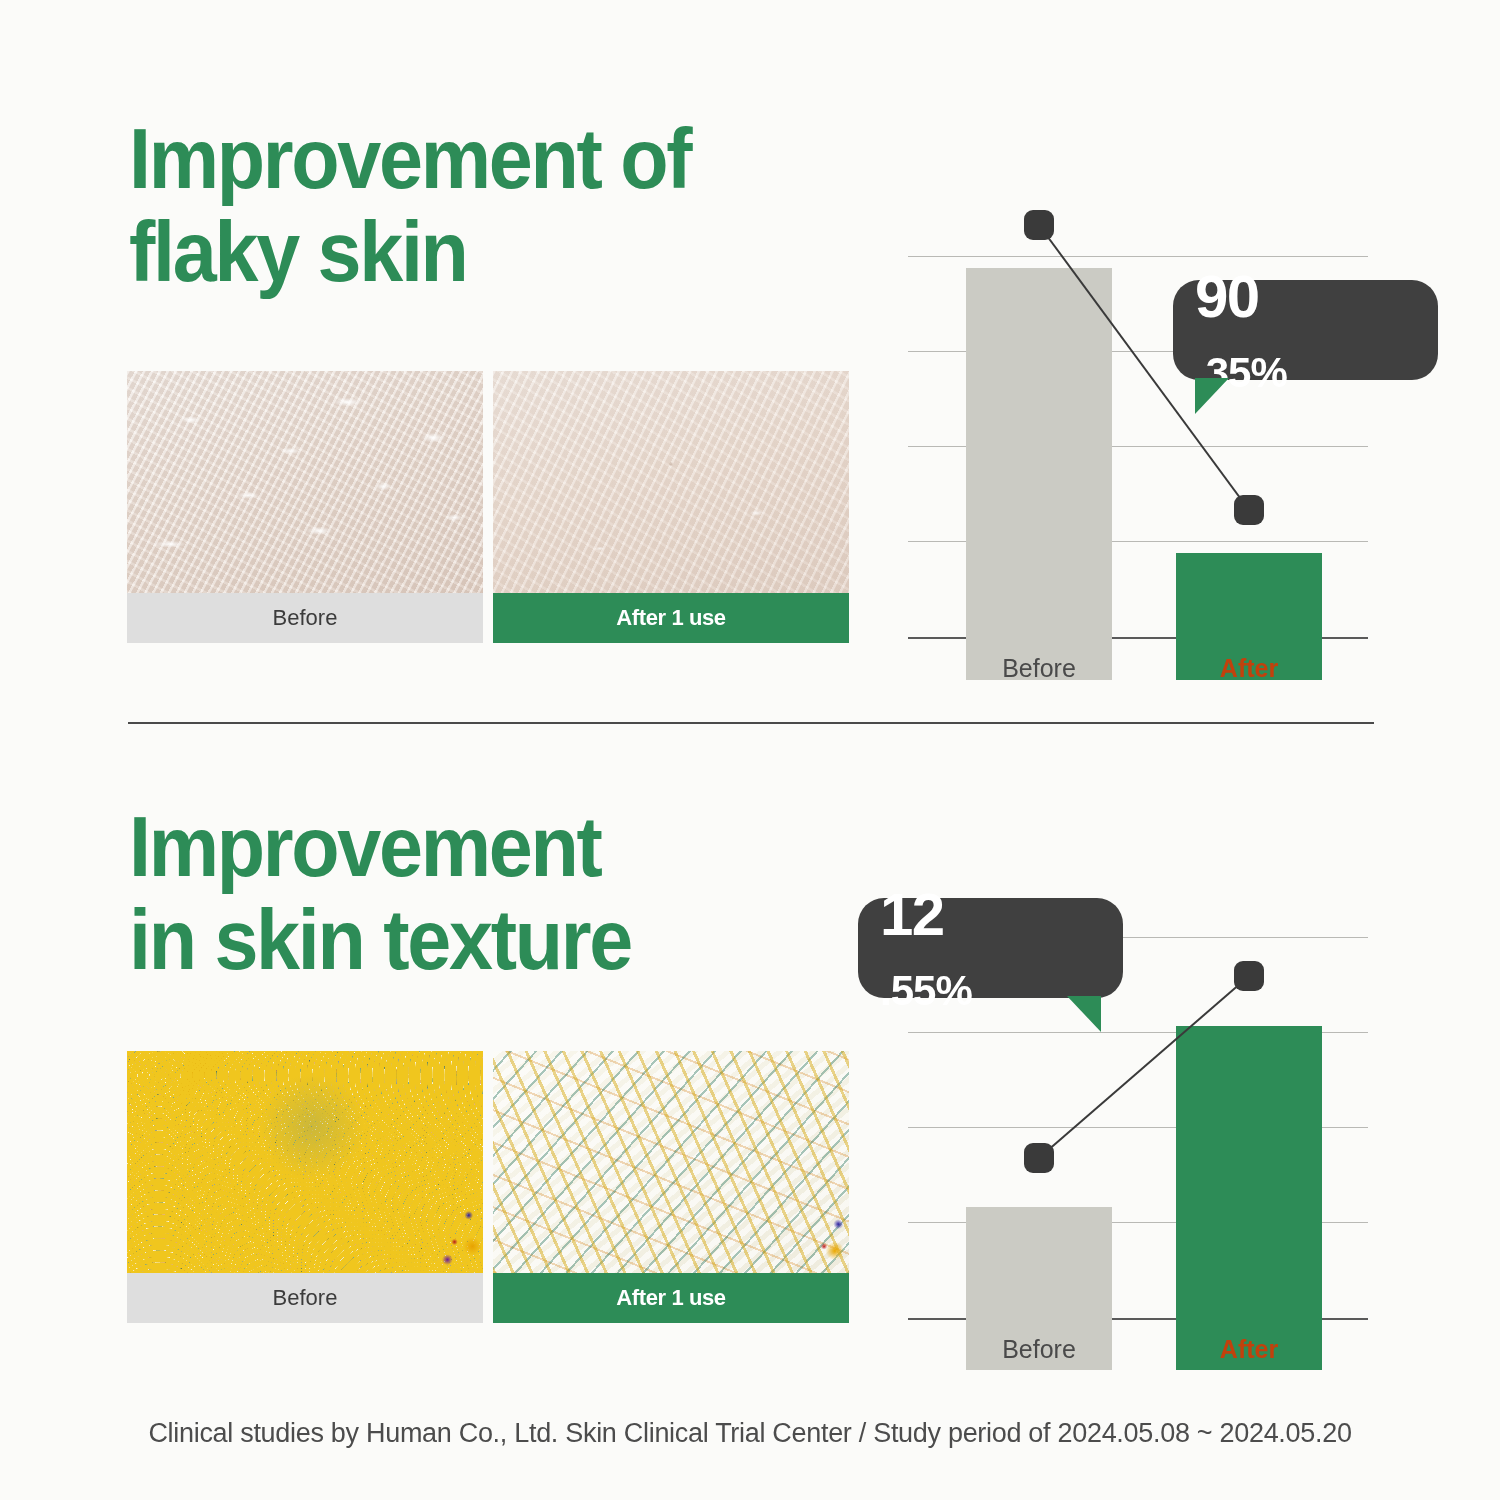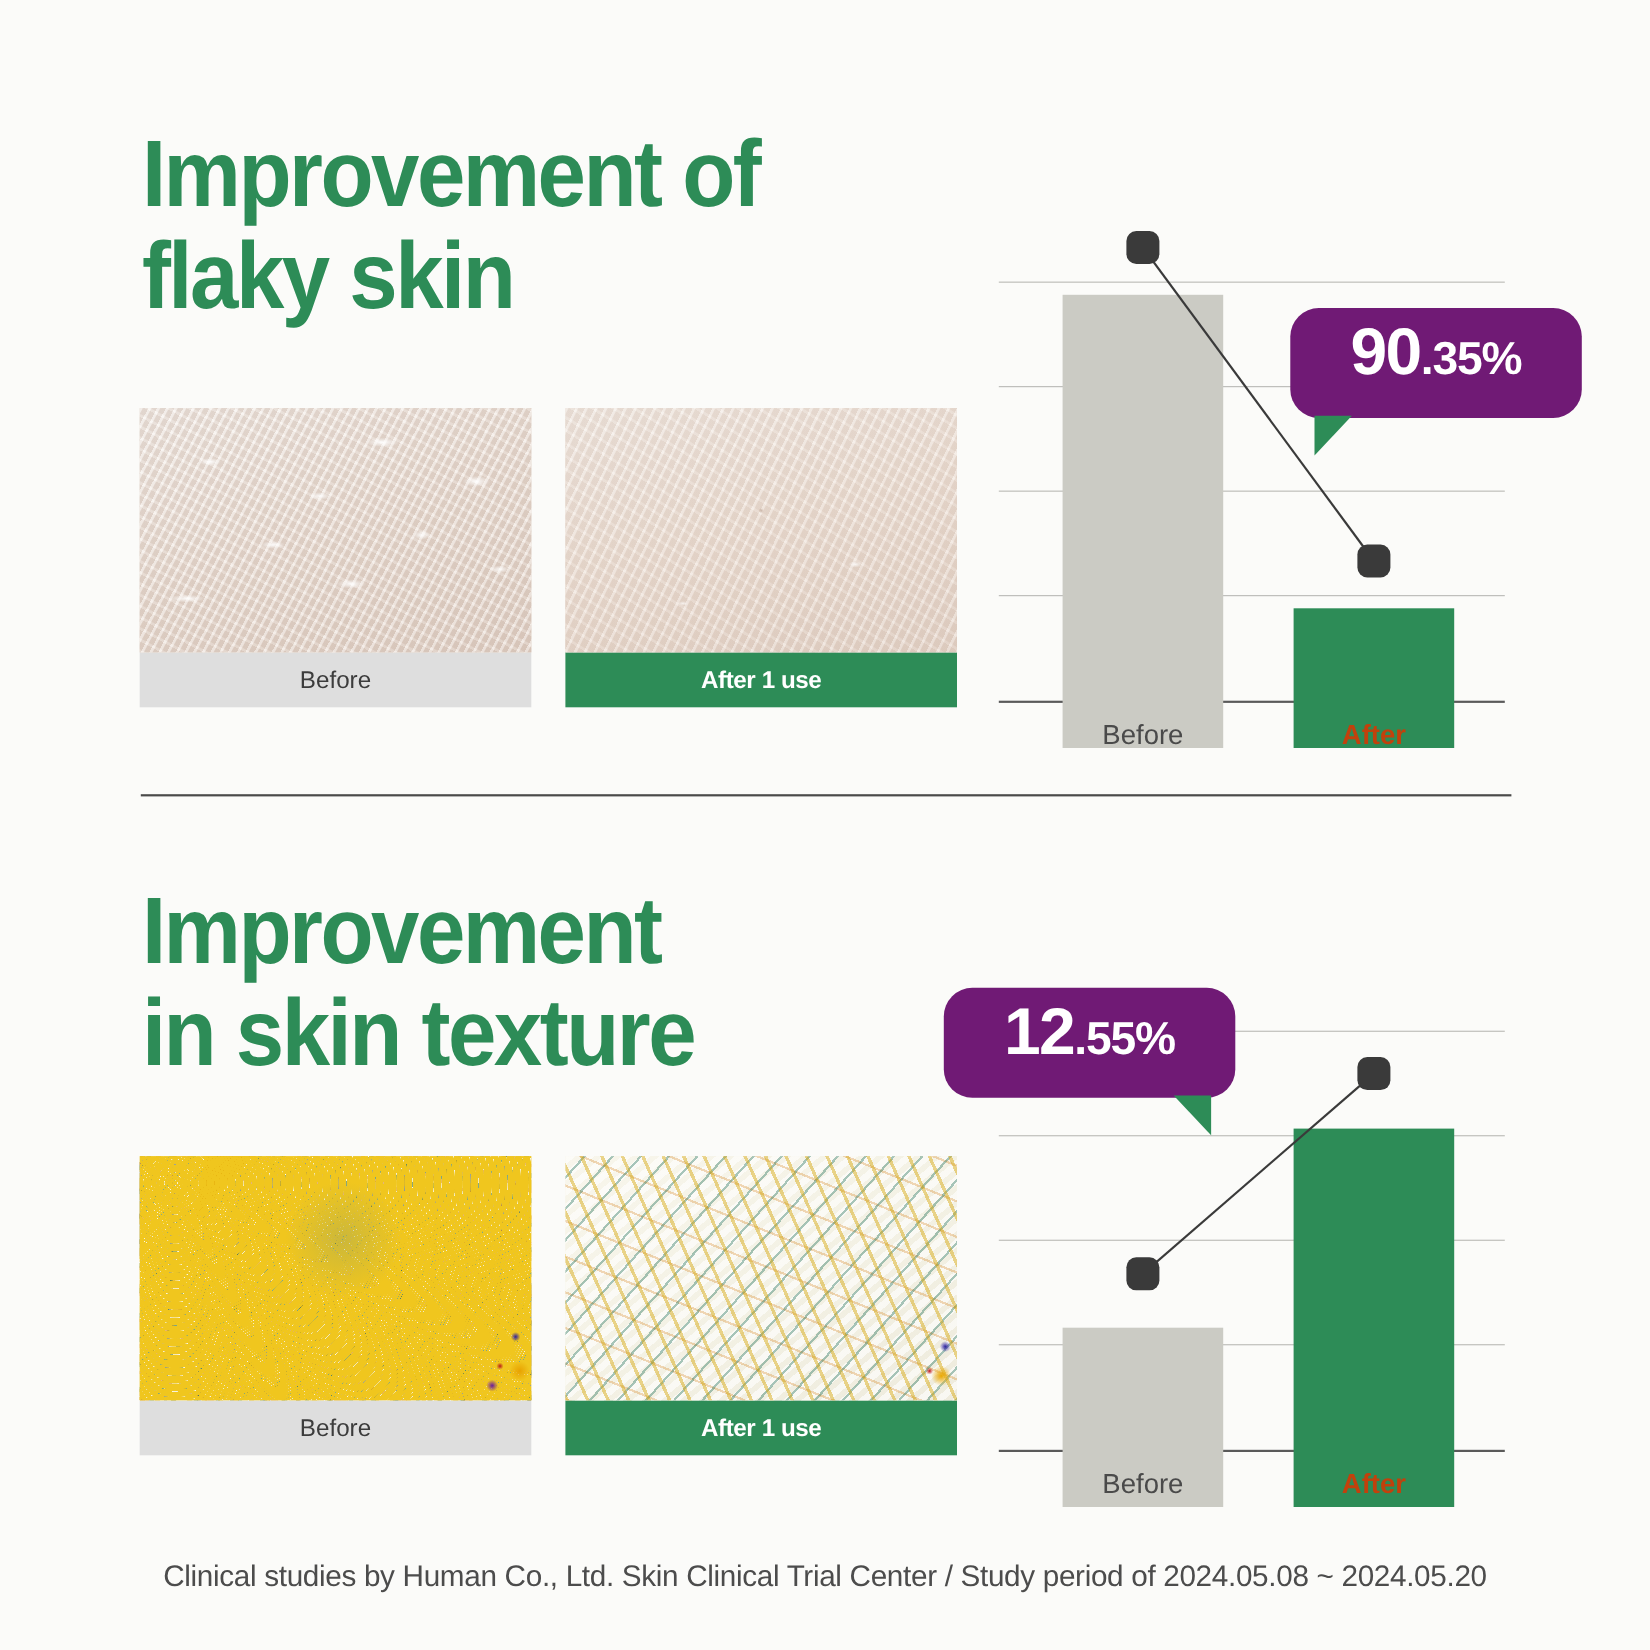--- a/index.html
+++ b/index.html
@@ -38,21 +38,21 @@
   #title-2 { left: 129px; top: 800px; }
 
   
   .photo-pair { position: absolute; }
   .photo-card {
     position: absolute;
     top: 0;
     width: 356px;
   }
   .photo-card.left  { left: 0; }
-  .photo-card.right { left: 387px; }
+  .photo-card.right { left: 366px; }
 
   .photo {
     width: 356px;
     height: 222px;
     position: relative;
     overflow: hidden;
   }
 
   
   .skin-flaky {
@@ -175,27 +175,28 @@
     text-align: center;
     font-size: 25px;
     white-space: nowrap;
   }
   .axis-label.before { color: #4a4a4a; font-weight: 400; }
   .axis-label.after  { color: #c2410c; font-weight: 700; }
 
   
   .callout {
     position: absolute;
-    background: #701a75;
+    background: #404040;
     border-radius: 26px;
     display: flex;
     align-items: baseline;
     justify-content: center;
     color: #ffffff;
     box-sizing: border-box;
+    flex-direction: column;
   }
   .callout .big {
     font-size: 60px;
     font-weight: 700;
     letter-spacing: -1.5px;
     line-height: 1;
   }
   .callout .small {
     font-size: 42px;
     font-weight: 700;
@@ -312,21 +313,21 @@
     <svg class="connector" width="460" height="480" style="left:0; top:0;">
       <line x1="131" y1="268" x2="341" y2="86" stroke="#3a3a3a" stroke-width="2"></line>
     </svg>
 
     <div class="marker" style="left:116px; top:253px;"></div>
     <div class="marker" style="left:326px; top:71px;"></div>
 
     <div class="axis-label before" style="left:58px; top:445px; width:146px;">Before</div>
     <div class="axis-label after" style="left:268px; top:445px; width:146px;">After</div>
 
-    <div class="callout" style="left:-50px; top:8px; width:265px; height:100px; padding:0 8px;">
+    <div class="callout" style="left:-50px; top:8px; width:265px; height:100px; padding:0 22px;">
       <span class="big">12</span>
       <span class="small">.55%</span>
       <span class="callout-tail tail-right" style="left:209px; top:98px;"></span>
     </div>
   </div>
 
   <div id="footer-note">Clinical studies by Human Co., Ltd. Skin Clinical Trial Center / Study period of 2024.05.08 ~ 2024.05.20</div>
 
 </div>
 

